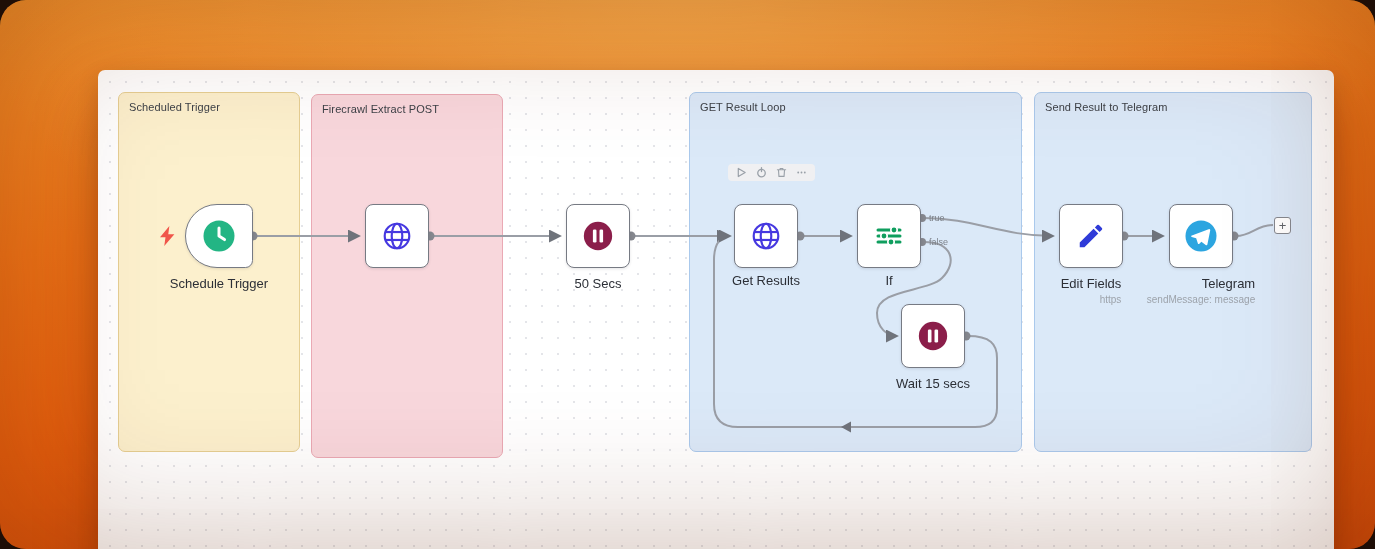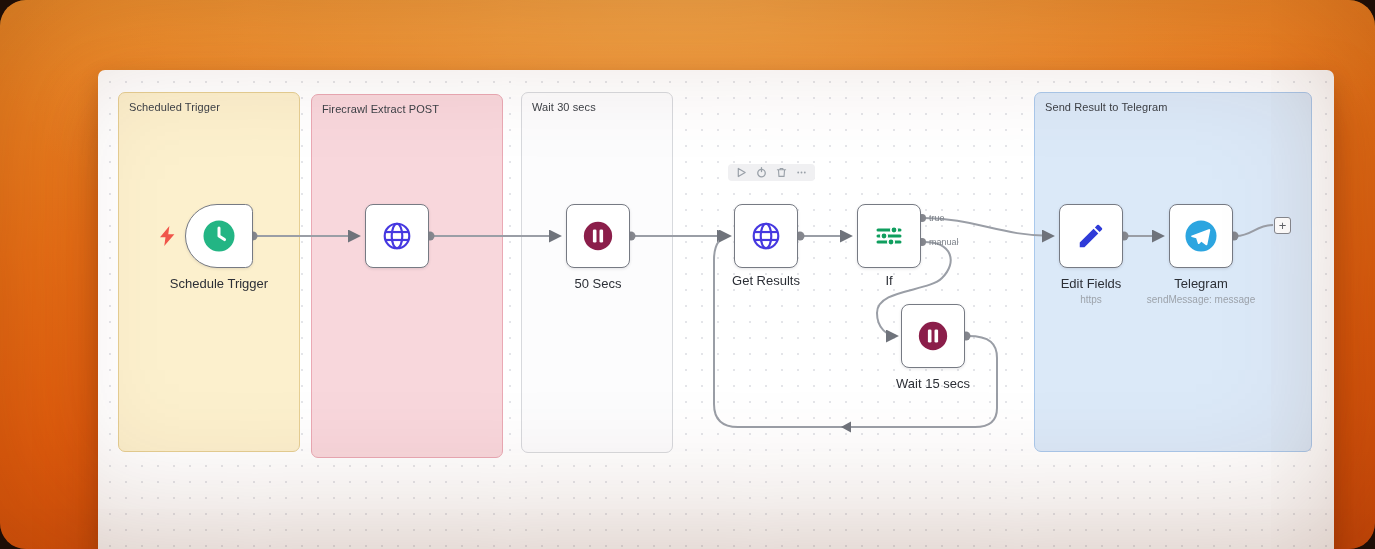--- a/index.html
+++ b/index.html
@@ -28,21 +28,21 @@
 
   .wires{position:absolute;left:0;top:0;z-index:2;pointer-events:none}
   .wire{fill:none;stroke:#9a9ea6;stroke-width:2}
 
   .node{position:absolute;width:64px;height:64px;background:#fff;border:1.6px solid #767a83;border-radius:8px;
     z-index:3;display:flex;align-items:center;justify-content:center;box-shadow:0 1px 3px rgba(40,40,60,.12)}
   .node.trigger{width:68px;border-radius:34px 8px 8px 34px}
   .bolt{position:absolute;left:-26px;top:50%;transform:translateY(-50%);display:flex}
   .nicon{display:flex}
 
-  .nlabel{position:absolute;z-index:3;transform:translateX(-50%);text-align:center;white-space:nowrap}
+  .nlabel{position:absolute;z-index:3;transform:translateX(-50%);text-align:right;white-space:nowrap}
   .nname{font-size:13px;color:#2c2f36;font-weight:500}
   .nsub{font-size:10px;color:#9da3ab;margin-top:3px}
 
   .port-label{position:absolute;z-index:3;font-size:9px;color:#7d828a;line-height:10px}
 
   .node-toolbar{position:absolute;z-index:4;display:flex;gap:9px;align-items:center;background:#f0f0f2;
     border-radius:4px;padding:3px 8px}
   .tbi{display:flex;cursor:pointer}
 
   .add-node{position:absolute;z-index:3;width:17px;height:17px;border:1.6px solid #85888f;border-radius:3px;
@@ -54,22 +54,22 @@
 
 <div class="screen">
   <div class="canvas">
 
     <div class="group g1">
       <div class="group-label">Scheduled Trigger</div>
     </div>
     <div class="group g2">
       <div class="group-label">Firecrawl Extract POST</div>
     </div>
-    <div class="group g3">
-      <div class="group-label">Wait 30 secs</div>
+    <div class="group g4">
+      <div class="group-label">GET Result Loop</div>
     </div>
     <div class="group g5">
       <div class="group-label">Send Result to Telegram</div>
     </div>
 
     <svg class="wires" width="1236" height="408" viewBox="0 0 1236 408">
       <defs>
         <marker id="arr" viewBox="0 0 10 10" refX="8.5" refY="5" markerWidth="6.5" markerHeight="6.5" orient="auto-start-reverse">
           <path d="M0 0 L10 5 L0 10 Z" fill="#6f737b"></path>
         </marker>
@@ -194,21 +194,21 @@
               <circle cx="11" cy="16" r="3.2"></circle>
               <circle cx="18" cy="22" r="3.2"></circle>
             </g>
           </svg>
       </span>
     </div>
     <div class="nlabel" style="left:791px;top:203px">
       <div class="nname">If</div>
     </div>
     <div class="port-label" style="left:831px;top:143px">true</div>
-    <div class="port-label" style="left:831px;top:167px">manual</div>
+    <div class="port-label" style="left:831px;top:167px">false</div>
 
     <div class="node" style="left:803px;top:234px">
       <span class="nicon">
         <svg width="34" height="34" viewBox="0 0 36 36">
             <circle cx="18" cy="18" r="15" fill="#8b1e4a"></circle>
             <rect x="12.6" y="11" width="3.8" height="14" rx="1.4" fill="#fff"></rect>
             <rect x="19.6" y="11" width="3.8" height="14" rx="1.4" fill="#fff"></rect>
           </svg>
       </span>
     </div>

